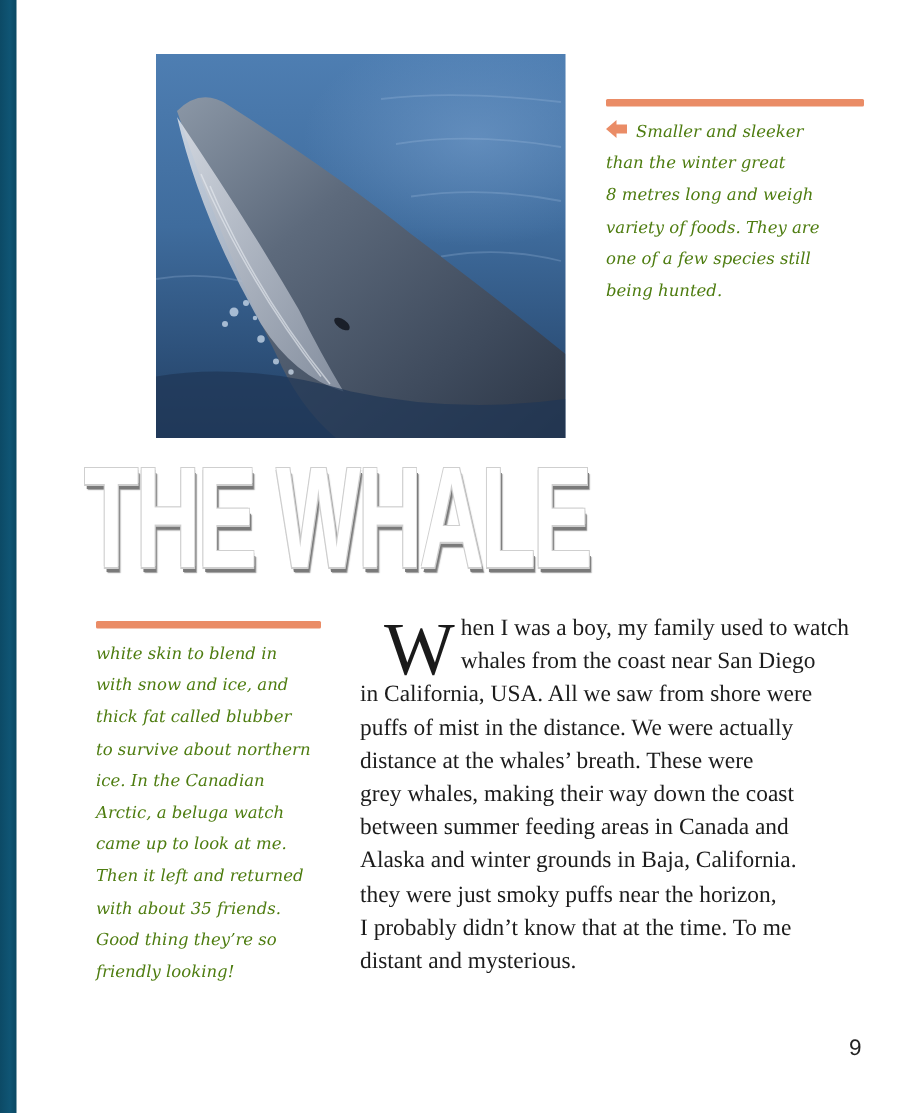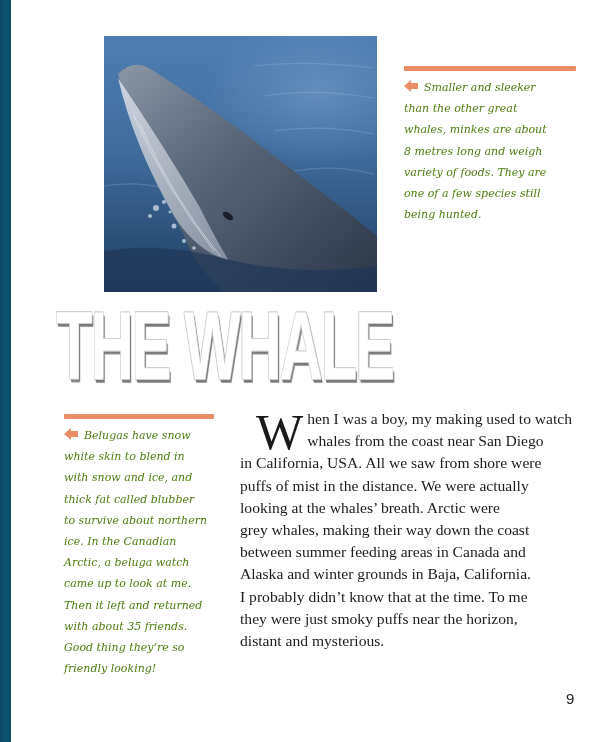--- a/index.html
+++ b/index.html
@@ -138,61 +138,55 @@
 </div>
 
 <div class="sidebar-box">
   <div class="rule" style="left:404px; top:66px; width:172px;"></div>
   <div class="caption" style="left:404px; top:77px; width:185px;">
     <div>
       <svg class="arrow" viewBox="0 0 14 12">
         <path d="M0 6 L7 0 L7 3 L14 3 L14 9 L7 9 L7 12 Z" fill="#ea8c66"></path>
       </svg><span>Smaller and sleeker</span>
     </div>
-    <div>than the other great</div>
-    <div>whales, minkes are about</div>
+    <div>than the winter great</div>
     <div>8 metres long and weigh</div>
     <div>variety of foods. They are</div>
     <div>one of a few species still</div>
     <div>being hunted.</div>
   </div>
 </div>
 
 <div class="title">THE WHALE</div>
 
 <div class="sidebar-box">
   <div class="rule" style="left:64px; top:414px; width:150px;"></div>
   <div class="caption" style="left:64px; top:425px; width:175px;">
-    <div>
-      <svg class="arrow" viewBox="0 0 14 12">
-        <path d="M0 6 L7 0 L7 3 L14 3 L14 9 L7 9 L7 12 Z" fill="#ea8c66"></path>
-      </svg><span>Belugas have snow</span>
-    </div>
     <div>white skin to blend in</div>
     <div>with snow and ice, and</div>
     <div>thick fat called blubber</div>
     <div>to survive about northern</div>
     <div>ice. In the Canadian</div>
     <div>Arctic, a beluga watch</div>
     <div>came up to look at me.</div>
     <div>Then it left and returned</div>
     <div>with about 35 friends.</div>
     <div>Good thing they’re so</div>
     <div>friendly looking!</div>
   </div>
 </div>
 
 <div class="body-text">
   <span class="dropcap">W</span>
-  <div>hen I was a boy, my making used to watch</div>
+  <div>hen I was a boy, my family used to watch</div>
   <div>whales from the coast near San Diego</div>
   <div style="clear:left;">in California, USA. All we saw from shore were</div>
   <div>puffs of mist in the distance. We were actually</div>
-  <div>looking at the whales’ breath. Arctic were</div>
+  <div>distance at the whales’ breath. These were</div>
   <div>grey whales, making their way down the coast</div>
   <div>between summer feeding areas in Canada and</div>
   <div>Alaska and winter grounds in Baja, California.</div>
+  <div>they were just smoky puffs near the horizon,</div>
   <div>I probably didn’t know that at the time. To me</div>
-  <div>they were just smoky puffs near the horizon,</div>
   <div>distant and mysterious.</div>
 </div>
 
 <div class="page-number">9</div>
 
 </body></html>

